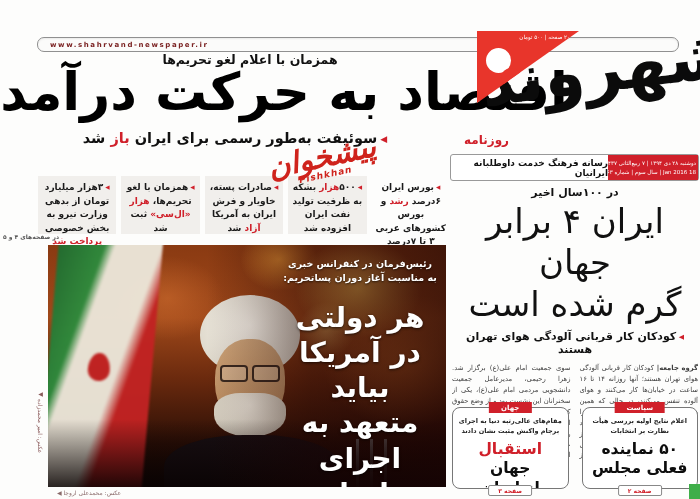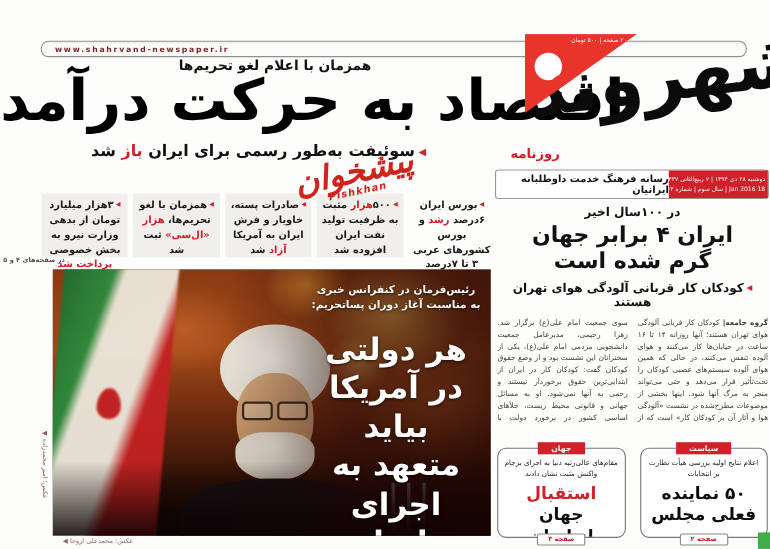--- a/index.html
+++ b/index.html
@@ -82,33 +82,33 @@
            text-shadow:0 1px 3px rgba(0,0,0,.65);}
   .ph-bullets{margin-top:7px;font-size:8.5px;font-weight:bold;text-align:right;line-height:1.55;
               text-shadow:0 1px 2px rgba(0,0,0,.6);}
   .ph-bullets .red{color:#ff5a4e;}
   .vcaption{position:absolute;left:37px;top:390px;height:96px;writing-mode:vertical-rl;font-size:6px;color:#8a5a5a;}
   .pcaption{position:absolute;left:57px;top:489px;font-size:6px;color:#8a6a6a;direction:ltr;}
 
   
   .climate{position:absolute;left:452px;top:186px;width:246px;direction:rtl;text-align:center;}
   .cl-kicker{font-size:11px;font-weight:bold;}
-  .cl-head{font-size:20px;font-weight:bold;line-height:1.22;margin-top:2px;white-space:pre-line;}
+  .cl-head{font-size:34px;font-weight:normal;line-height:1.22;margin-top:2px;white-space:pre-line;}
   .cl-sub{font-size:11px;font-weight:bold;margin-top:5px;}
   .cl-body{margin-top:7px;column-count:2;column-gap:9px;font-size:6.8px;line-height:1.6;
            text-align:justify;color:#3d3d3d;height:104px;overflow:hidden;}
 
   
   .boxes{position:absolute;left:452px;top:402px;width:246px;height:94px;display:flex;flex-direction:row-reverse;gap:13px;}
   .nbox{position:relative;flex:1;}
   .nbox-tab{position:absolute;top:0;left:50%;transform:translateX(-50%);background:#d0202a;color:#fff;
             font-size:7px;font-weight:bold;padding:1.5px 12px;z-index:2;white-space:nowrap;}
   .nbox-inner{position:absolute;top:5px;left:0;right:0;bottom:7px;border:1.5px solid #777;border-radius:8px;
               background:#fff;padding:9px 4px 2px;text-align:center;direction:rtl;overflow:hidden;}
-  .nbox-small{font-size:6.5px;font-weight:normal;line-height:1.5;color:#222;}
+  .nbox-small{font-size:6.5px;font-weight:bold;line-height:1.5;color:#222;}
   .nbox-big{font-size:15.5px;font-weight:bold;line-height:1.28;margin-top:3px;color:#0d0d0d;white-space:pre-line;}
   .nbox-page{position:absolute;bottom:0;left:50%;transform:translateX(-50%);border:1px solid #888;background:#fff;
              font-size:6px;padding:1px 9px;border-radius:2px;color:#d0202a;font-weight:bold;z-index:2;white-space:nowrap;}
   .green-corner{position:absolute;left:689px;top:484px;width:11px;height:15px;background:#3fae49;}
 </style>
 </head>
 <body>
 
 <div class="page">
 
@@ -139,21 +139,21 @@
     <div><span class="red sm">◀ </span><span>سوئیفت به‌طور رسمی برای ایران </span><span class="red">باز</span><span> شد</span></div>
   </div>
 
   <div class="pishkhan">
     <div class="pish-fa">پیشخوان</div>
     <div class="pish-en">Pishkhan</div>
   </div>
 
   <div class="briefs">
     <div class="brief nobg"><span class="red sm">◀ </span><span>بورس ایران ۶درصد </span><span class="red">رشد</span><span> و بورس کشورهای عربی ۳ تا ۷درصد سقوط کرد</span></div>
-    <div class="brief"><span class="red sm">◀ </span><span>۵۰۰</span><span class="red">هزار</span><span> مثبت به ظرفیت تولید نفت ایران افزوده شد</span></div>
+    <div class="brief"><span class="red sm">◀ </span><span>۵۰۰</span><span class="red">هزار</span><span> بشکه به ظرفیت تولید نفت ایران افزوده شد</span></div>
     <div class="brief"><span class="red sm">◀ </span><span>صادرات پسته، خاویار و فرش ایران به آمریکا </span><span class="red">آزاد</span><span> شد</span></div>
     <div class="brief"><span class="red sm">◀ </span><span>همزمان با لغو تحریم‌ها، </span><span class="red">هزار</span><span> </span><span class="red">«ال‌سی»</span><span> ثبت شد</span></div>
     <div class="brief"><span class="red sm">◀ </span><span>۳هزار میلیارد تومان از بدهی وزارت نیرو به بخش خصوصی </span><span class="red">پرداخت شد</span></div>
   </div>
   <div class="briefs-note">در صفحه‌های ۴ و ۵</div>
 
   <div class="photo">
     <div class="ph-bg"></div>
     <div class="flag">
         <div class="emblem"></div>

